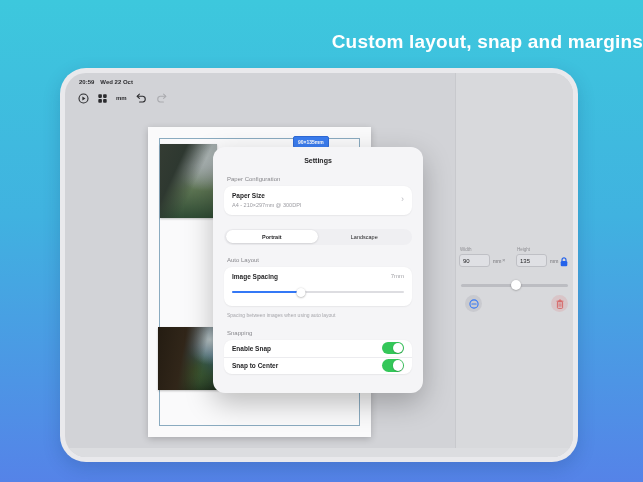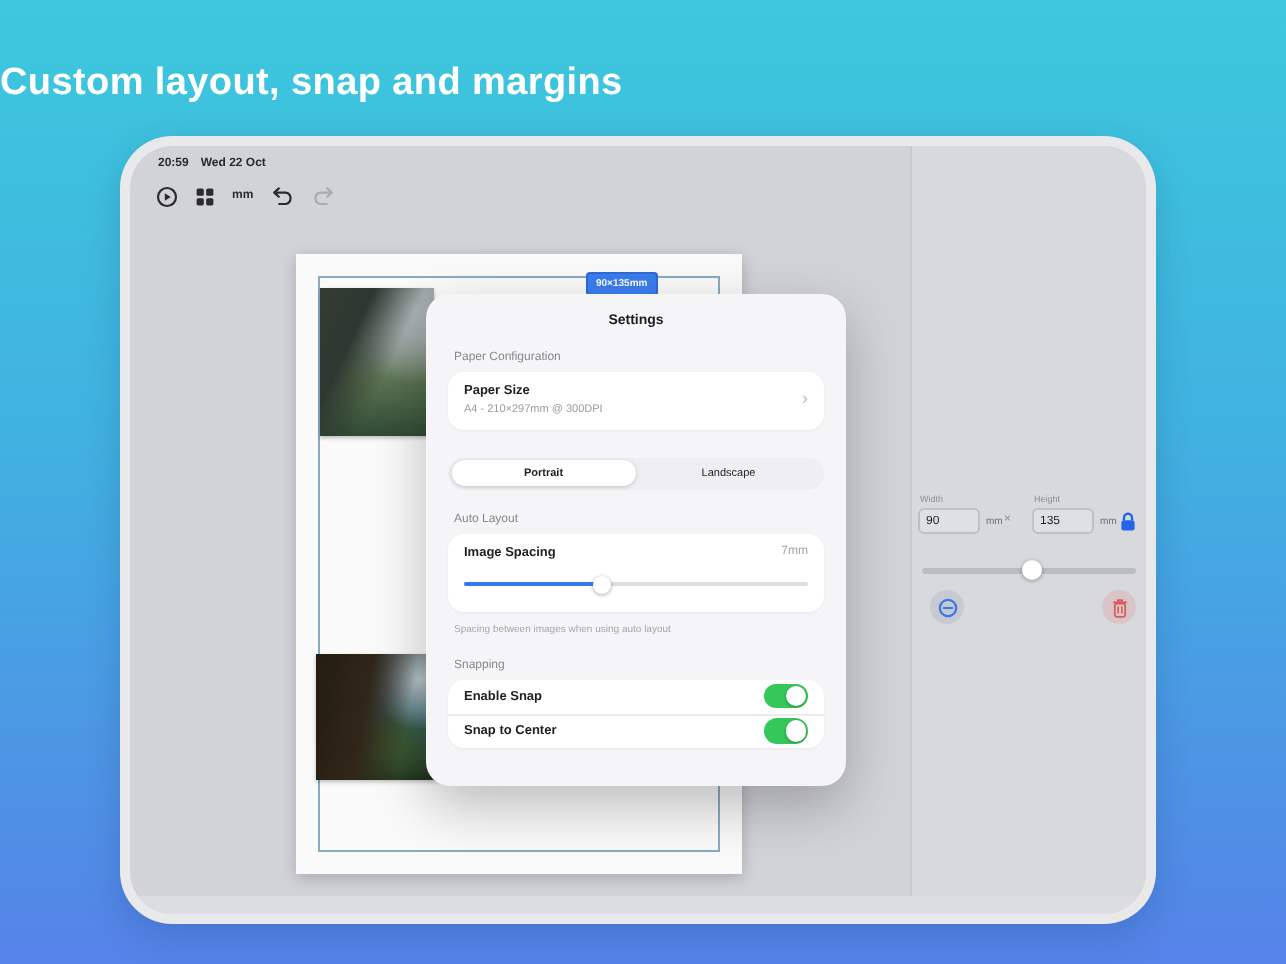--- a/index.html
+++ b/index.html
@@ -4,21 +4,21 @@
 <style>
   * { margin:0; padding:0; box-sizing:border-box; }
   html,body { width:643px; height:482px; overflow:hidden; }
   body {
     font-family:"Liberation Sans","DejaVu Sans",sans-serif;
     background:linear-gradient(180deg,#3dc8dd 0%,#40b2e0 45%,#5583e8 100%);
     position:relative;
   }
   .hero-title {
     position:absolute; top:31px; left:0; width:100%;
-    text-align:left; color:#fff; font-size:19px; font-weight:700; letter-spacing:.2px;
+    text-align:right; color:#fff; font-size:19px; font-weight:700; letter-spacing:.2px;
   }
   
   .device {
     position:absolute; left:60px; top:68px; width:518px; height:394px;
     background:#e9e9ec; border-radius:26px; padding:5px;
     box-shadow:0 6px 18px rgba(10,40,90,.18);
   }
   .screen {
     position:relative; width:508px; height:384px; border-radius:21px;
     background:#d2d3d7; overflow:hidden;

